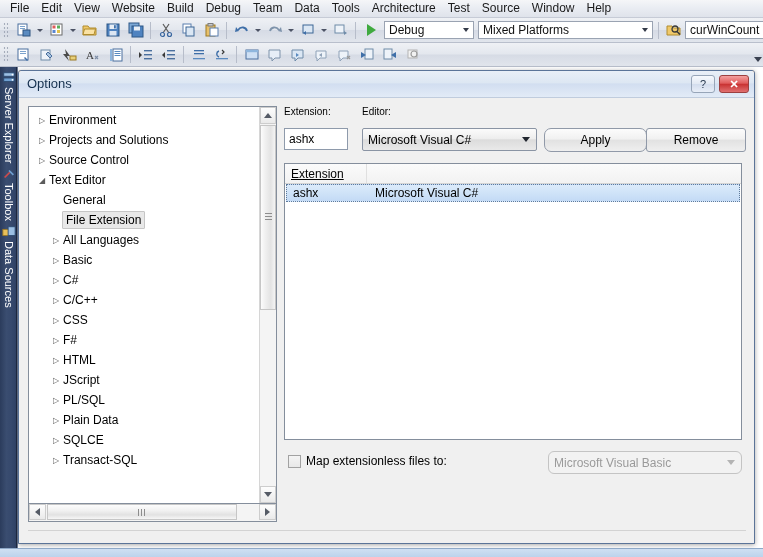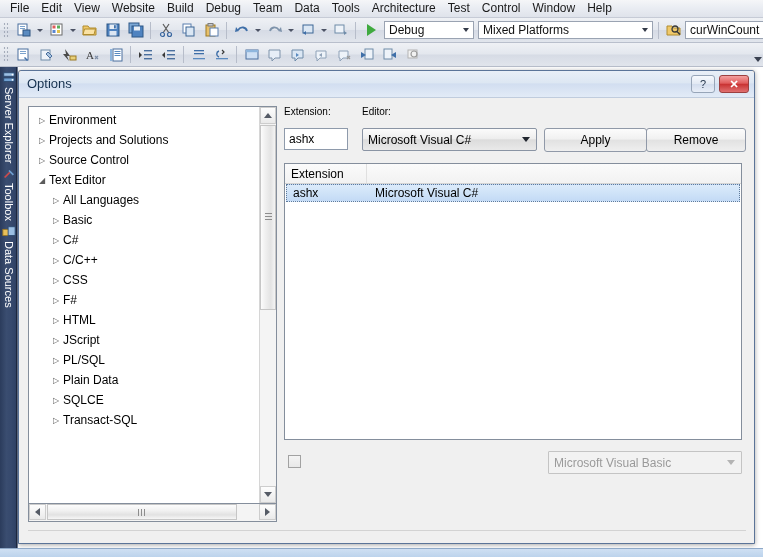--- a/index.html
+++ b/index.html
@@ -440,21 +440,21 @@
     top: 0;
     height: 24px;
     border: 1px solid #9099a8;
     border-radius: 3px;
     background: linear-gradient(to bottom,#fcfcfc 0%,#f1f1f1 45%,#e2e2e2 52%,#efefef 100%);
     box-sizing: border-box;
     display: flex; align-items: center; justify-content: center;
     font-size: 12px;
     color: #000;
   }
-  #btn-apply { left: 260px; width: 103px; }
+  #btn-apply { left: 260px; width: 103px; border-radius: 7px; }
   #btn-remove { left: 362px; width: 100px; }
 
   
   .grid {
     position: absolute;
     left: 0; top: 57px;
     width: 458px; height: 277px;
     background: #ffffff;
     border: 1px solid #848e9c;
     box-sizing: border-box;
@@ -469,21 +469,21 @@
   }
   .gh-cell {
     font-size: 12px;
     color: #000;
     padding: 2px 0 0 6px;
     border-right: 1px solid #e0e0e0;
     box-sizing: border-box;
     white-space: nowrap;
     line-height: 16px;
   }
-  .gh-cell.c1 { width: 82px; }
+  .gh-cell.c1 { width: 82px; text-decoration: underline; }
   .gh-cell.c2 { width: 360px; }
   .gh-cell.c3 { width: 14px; border-right: none; }
 
   .grid-row {
     display: flex;
     height: 18px;
     align-items: center;
     box-sizing: border-box;
     font-size: 12px;
     color: #000;
@@ -518,21 +518,21 @@
     color: #000;
     white-space: nowrap;
     line-height: 15px;
   }
   .map-combo {
     position: absolute;
     left: 264px; top: 0;
     width: 194px; height: 23px;
     background: #f2f2f2;
     border: 1px solid #c4c4c4;
-    border-radius: 1px;
+    border-radius: 6px;
     box-sizing: border-box;
     display: flex; align-items: center;
     font-size: 12px;
     color: #9a9a9a;
     padding-left: 5px;
   }
   .map-combo .mc-text { flex: 1; white-space: nowrap; overflow: hidden; }
   .map-combo .mc-arrow {
     width: 20px; height: 21px;
     display: flex; align-items: center; justify-content: center;
@@ -583,21 +583,21 @@
     <div class="menu-item">Edit</div>
     <div class="menu-item">View</div>
     <div class="menu-item">Website</div>
     <div class="menu-item">Build</div>
     <div class="menu-item">Debug</div>
     <div class="menu-item">Team</div>
     <div class="menu-item">Data</div>
     <div class="menu-item">Tools</div>
     <div class="menu-item">Architecture</div>
     <div class="menu-item">Test</div>
-    <div class="menu-item">Control</div>
+    <div class="menu-item">Source</div>
     <div class="menu-item">Window</div>
     <div class="menu-item">Help</div>
   </div>
 
   <div class="toolbar" id="toolbar1">
     <div class="grip"></div>
 
     <div class="tb-btn">
       <svg class="ico" viewBox="0 0 16 16">
           <rect x="2" y="2" width="9" height="11" fill="#fff" stroke="#4a6f9e"></rect>
@@ -910,20 +910,26 @@
           </div>
           <div class="tree-row">
             <span class="twisty">▷</span>
             <span class="tlabel">Source Control</span>
           </div>
           <div class="tree-row">
             <span class="twisty">◢</span>
             <span class="tlabel">Text Editor</span>
           </div>
 
+          <div class="tree-row" style="padding-left:34px">
+            <span class="tlabel">General</span>
+          </div>
+          <div class="tree-row selected" style="padding-left:34px">
+            <span class="tlabel">File Extension</span>
+          </div>
 
           <div class="tree-row" style="padding-left:20px">
             <span class="twisty">▷</span>
             <span class="tlabel">All Languages</span>
           </div>
           <div class="tree-row" style="padding-left:20px">
             <span class="twisty">▷</span>
             <span class="tlabel">Basic</span>
           </div>
           <div class="tree-row" style="padding-left:20px">
@@ -1018,20 +1024,21 @@
             <div class="gh-cell c3"></div>
           </div>
           <div class="grid-row selected">
             <div class="gr-cell c1">ashx</div>
             <div class="gr-cell c2">Microsoft Visual C#</div>
           </div>
         </div>
 
         <div class="map-row">
           <div class="chk"></div>
+          <span class="map-label">Map extensionless files to:</span>
           <div class="map-combo">
             <span class="mc-text">Microsoft Visual Basic</span>
             <span class="mc-arrow"></span>
           </div>
         </div>
 
       </div>
 
       <div class="dlg-divider"></div>
     </div>

